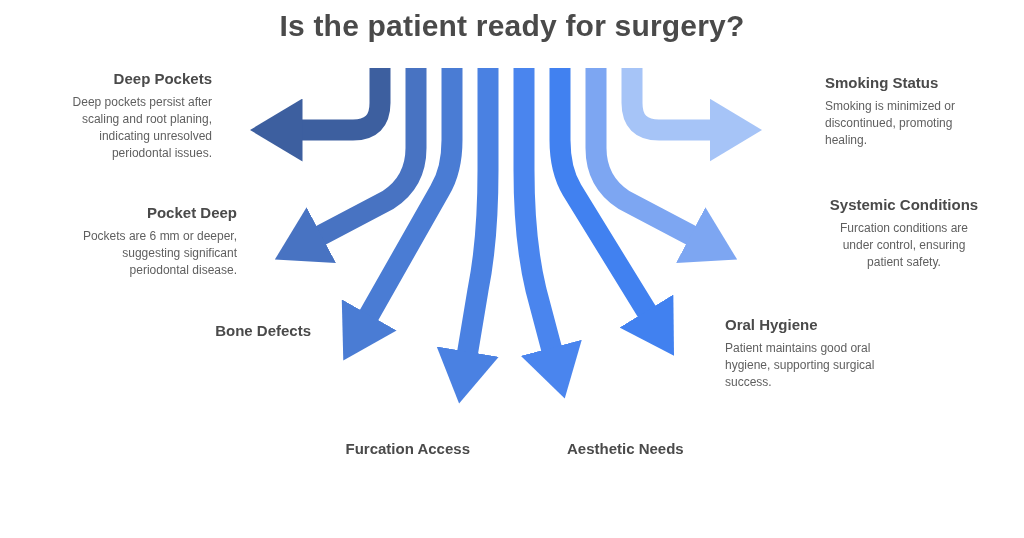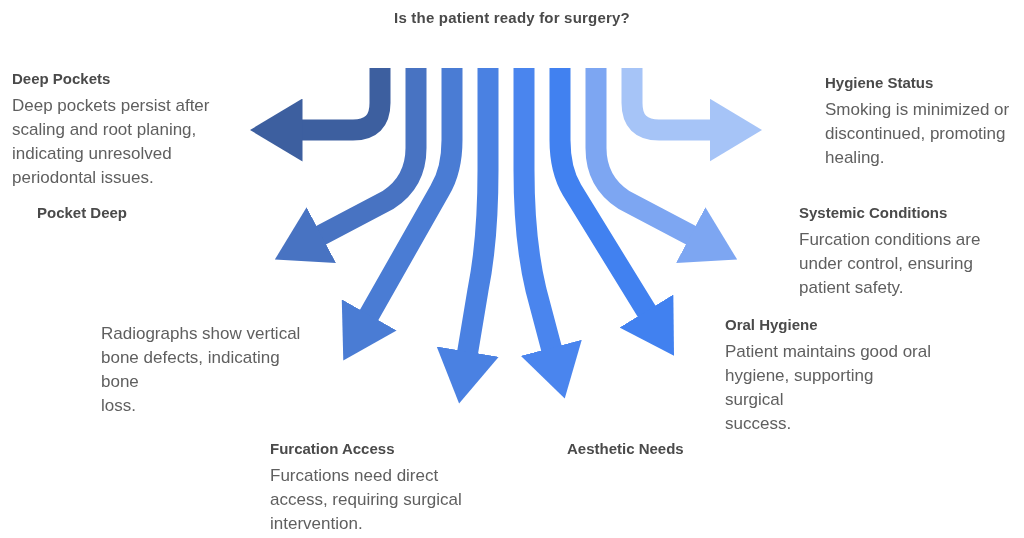--- a/index.html
+++ b/index.html
@@ -3,41 +3,41 @@
 <meta charset="utf-8">
 <style>
   html,body{margin:0;padding:0;background:#ffffff;}
   .canvas{
     position:relative;width:1024px;height:538px;margin:0 auto;
     background:#ffffff;overflow:hidden;
     font-family:"Liberation Sans","DejaVu Sans",sans-serif;
   }
   .main-title{
     position:absolute;top:9px;left:0;width:100%;
-    text-align:center;font-size:15px;font-weight:bold;color:#4a4a4a;
+    text-align:center;font-size:30px;font-weight:bold;color:#4a4a4a;
     letter-spacing:0.2px;
   }
   .arrow-svg{position:absolute;top:0;left:0;}
   .item{position:absolute;}
   .item h3{
     margin:0 0 7px 0;font-size:15px;font-weight:bold;color:#4a4a4a;
   }
   .item p{
-    margin:0;font-size:17px;line-height:1.42;color:#5f5f5f;
+    margin:0;font-size:12px;line-height:1.42;color:#5f5f5f;
     white-space:pre-line;
   }
-  .align-right{text-align:left;}
+  .align-right{text-align:right;}
   .align-left{text-align:left;}
   .item-deep-pockets{top:70px;right:812px;width:200px;}
   .item-pocket-depth{top:204px;right:787px;width:200px;}
   .item-bone-defects{top:322px;right:713px;width:210px;}
   .item-furcation-access{top:440px;right:554px;width:200px;}
   .item-aesthetic-needs{top:440px;left:567px;width:210px;}
   .item-oral-hygiene{top:316px;left:725px;width:210px;}
-  .item-systemic-conditions{top:204px;left:799px;width:210px;}
+  .item-systemic-conditions{top:196px;left:799px;width:210px;text-align:center;}
   .item-smoking-status{top:74px;left:825px;width:200px;}
 </style>
 </head>
 <body>
 
 <div class="canvas">
 
   <div class="main-title">Is the patient ready for surgery?</div>
 
   <svg class="arrow-svg" width="1024" height="538" viewBox="0 0 1024 538">
@@ -81,33 +81,31 @@
   <div class="item item-deep-pockets align-right">
     <h3>Deep Pockets</h3>
     <p>Deep pockets persist after
 scaling and root planing,
 indicating unresolved
 periodontal issues.</p>
   </div>
 
   <div class="item item-pocket-depth align-right">
     <h3>Pocket Deep</h3>
+    <p>Pockets are 6 mm or deeper,
+suggesting significant
+periodontal disease.</p>
   </div>
 
   <div class="item item-bone-defects align-right">
-    <p>Radiographs show vertical
-bone defects, indicating bone
-loss.</p>
+    <h3>Bone Defects</h3>
   </div>
 
   <div class="item item-furcation-access align-right">
     <h3>Furcation Access</h3>
-    <p>Furcations need direct
-access, requiring surgical
-intervention.</p>
   </div>
 
   <div class="item item-aesthetic-needs align-left">
     <h3>Aesthetic Needs</h3>
   </div>
 
   <div class="item item-oral-hygiene align-left">
     <h3>Oral Hygiene</h3>
     <p>Patient maintains good oral
 hygiene, supporting surgical
@@ -115,19 +113,19 @@
   </div>
 
   <div class="item item-systemic-conditions align-left">
     <h3>Systemic Conditions</h3>
     <p>Furcation conditions are
 under control, ensuring
 patient safety.</p>
   </div>
 
   <div class="item item-smoking-status align-left">
-    <h3>Hygiene Status</h3>
+    <h3>Smoking Status</h3>
     <p>Smoking is minimized or
 discontinued, promoting
 healing.</p>
   </div>
 
 </div>
 
 </body></html>

